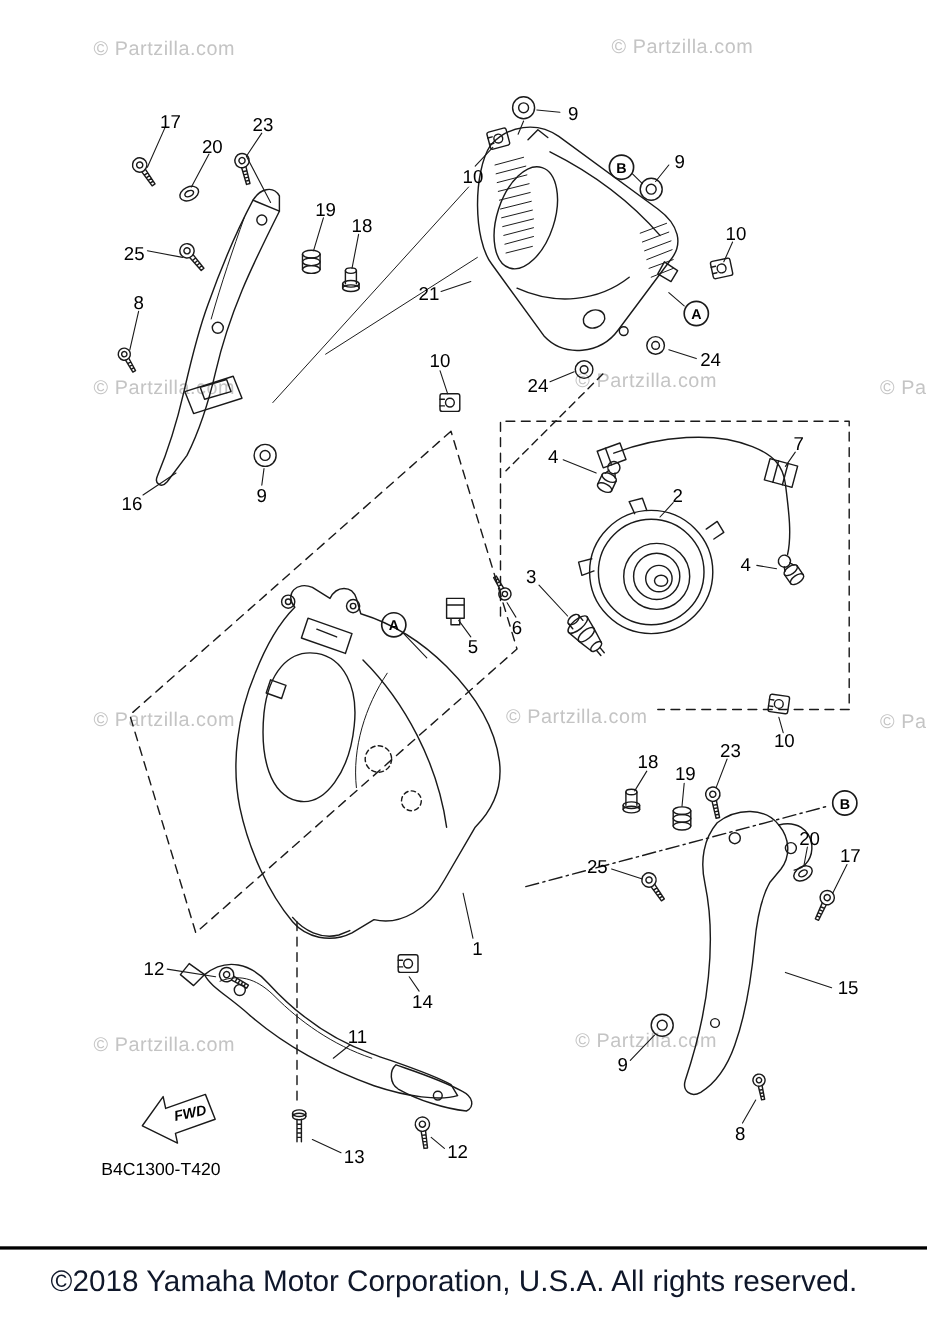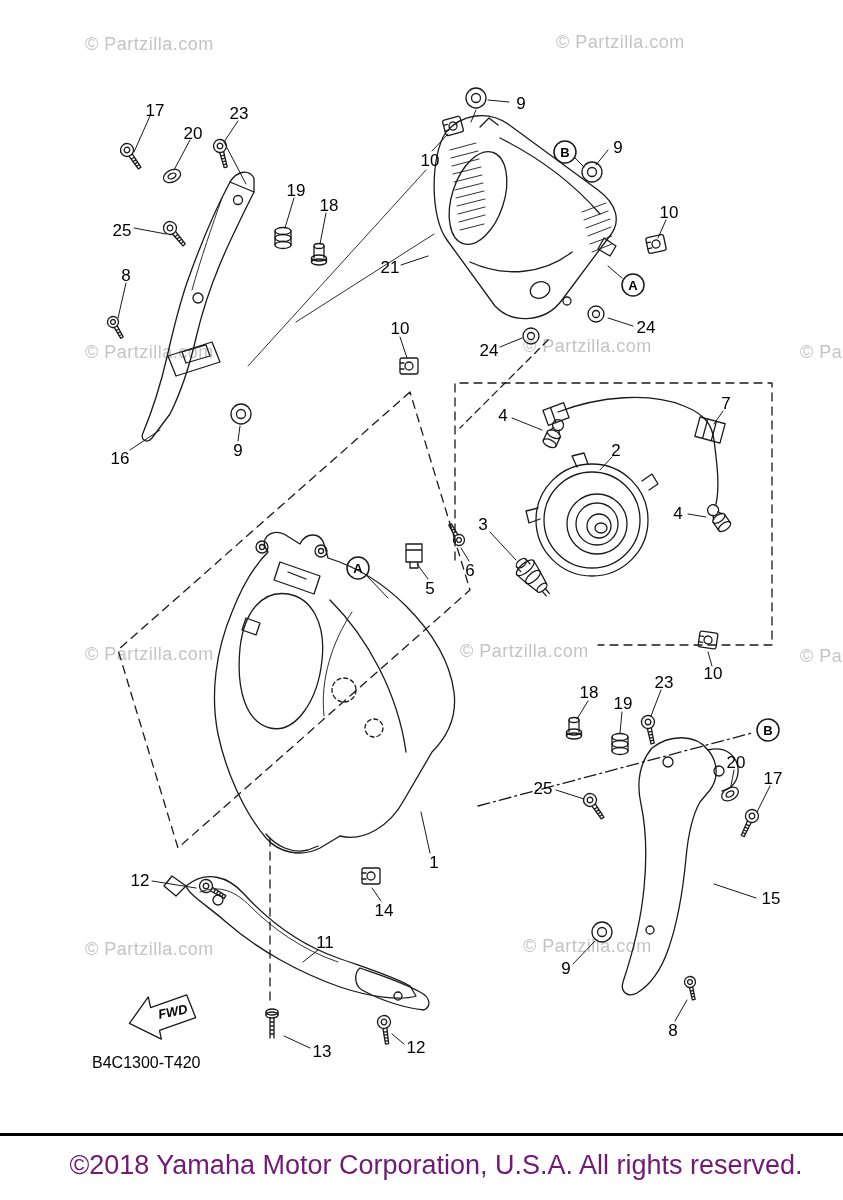--- a/index.html
+++ b/index.html
@@ -13,21 +13,21 @@
   .thin{stroke-width:0.9;}
   .leader{stroke:#1a1a1a;fill:none;stroke-width:1;}
   text.callout{font-size:17px;fill:#000;text-anchor:middle;stroke:none;}
   text.letter{font-size:13px;fill:#000;text-anchor:middle;font-weight:bold;stroke:none;}
   text.watermark{font-size:18px;fill:#c4c4c4;stroke:none;letter-spacing:.5px;}
   text.code{font-size:16px;fill:#000;stroke:none;}
   text.fwd{font-size:13px;fill:#000;font-style:italic;font-weight:bold;text-anchor:middle;stroke:none;}
   .sep-line{position:absolute;left:0;top:1133px;width:843px;height:3px;background:#000;}
   .footer-copyright{
     position:absolute;left:46px;top:1150px;width:780px;
-    font-size:27px;color:#701a75;white-space:nowrap;text-align:center;
+    font-size:27px;color:#0f172a;white-space:nowrap;
   }
 </style>
 </head>
 <body>
 
 <div class="page">
 
 <svg class="diagram-svg" width="843" height="1130" viewBox="0 0 843 1130" xmlns="http://www.w3.org/2000/svg">
 
   <defs>

